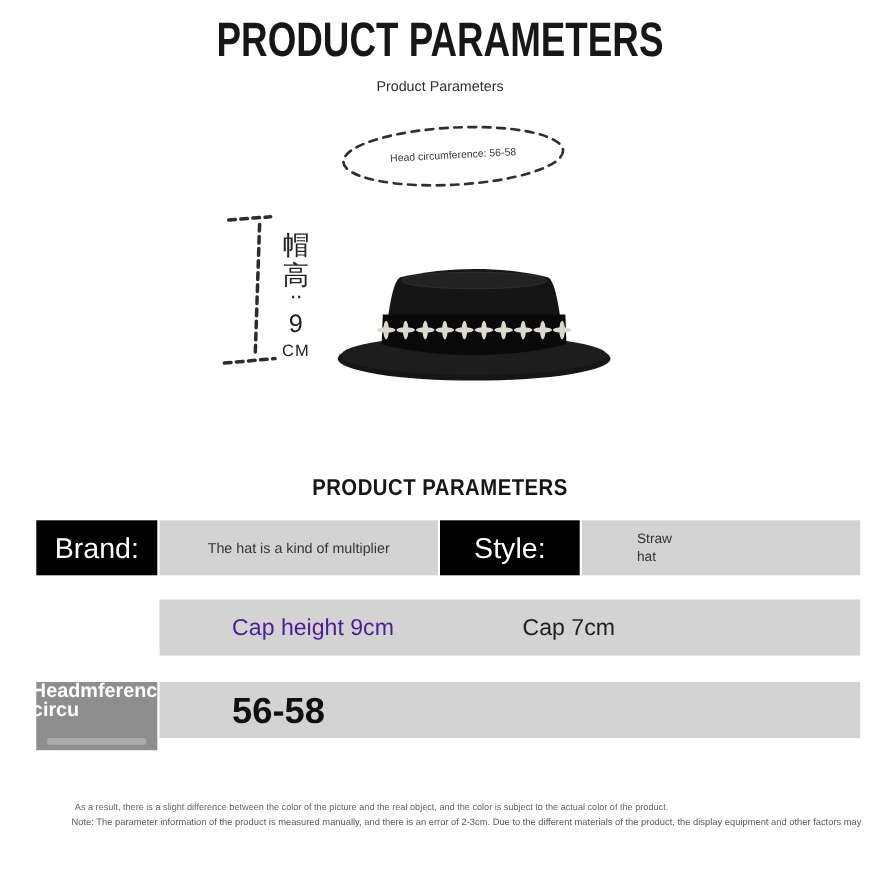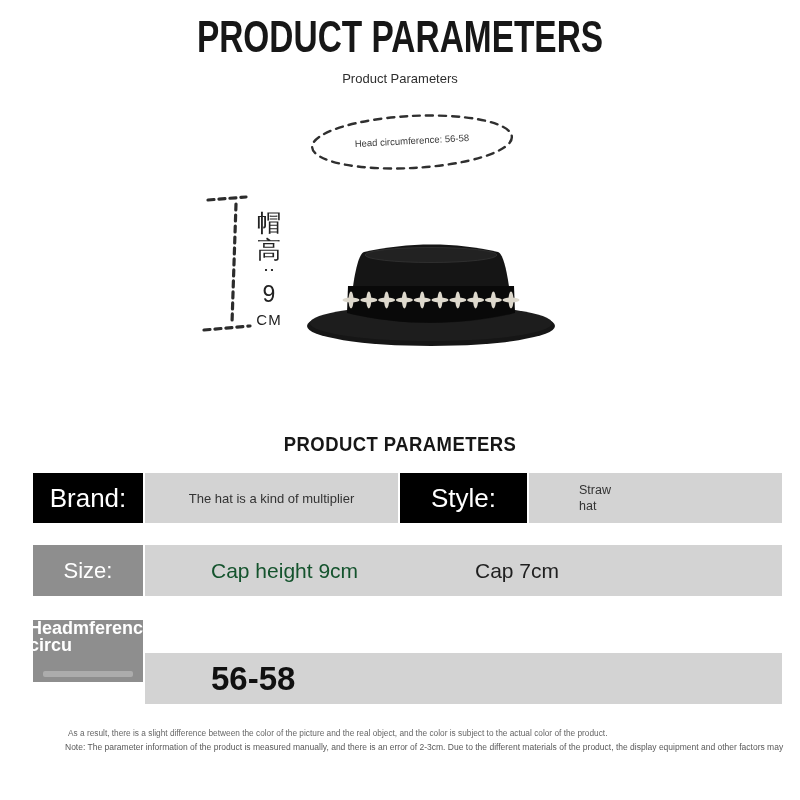--- a/index.html
+++ b/index.html
@@ -41,25 +41,25 @@
   .cell.black{background:#000000;color:#ffffff;justify-content:center;}
   .cell.gray{background:#8e8e8e;color:#ffffff;}
   .cell.value{background:#d3d3d3;color:#333333;}
   .brand-label{left:33px;top:473px;width:110px;height:50px;font-size:26px;}
   .brand-value{left:145px;top:473px;width:253px;height:50px;justify-content:center;font-size:13px;color:#3a3a3a;}
   .style-label{left:400px;top:473px;width:127px;height:50px;font-size:26px;}
   .style-value{left:529px;top:473px;width:253px;height:50px;flex-direction:column;align-items:flex-start;justify-content:center;
     padding-left:50px;box-sizing:border-box;font-size:12.5px;line-height:16px;color:#3a3a3a;}
   .size-label{left:33px;top:545px;width:110px;height:51px;font-size:22px;justify-content:center;}
   .size-value{left:145px;top:545px;width:637px;height:51px;}
-  .size-value .v1{position:absolute;left:66px;top:50%;transform:translateY(-50%);font-size:21px;color:#14532d;}
+  .size-value .v1{position:absolute;left:66px;top:50%;transform:translateY(-50%);font-size:21px;color:#4c1d95;}
   .size-value .v2{position:absolute;left:330px;top:50%;transform:translateY(-50%);font-size:21px;color:#1f1f1f;}
   .head-label{left:33px;top:620px;width:110px;height:62px;flex-direction:row;align-items:flex-start;justify-content:center;
     padding-left:12px;box-sizing:border-box;font-size:18px;line-height:17px;font-weight:600;}
-  .head-value{left:145px;top:620px;width:637px;height:51px;margin-top:33px;}
+  .head-value{left:145px;top:620px;width:637px;height:51px;}
   .head-value .v{position:absolute;left:66px;top:50%;transform:translateY(-50%);font-size:33px;font-weight:600;color:#101010;}
   .label-shadow{position:absolute;left:43px;top:671px;width:90px;height:6px;background:#c4c4c4;opacity:0.55;border-radius:2px;}
   
   .note1{position:absolute;left:65px;top:702px;font-size:8.5px;color:#595959;white-space:nowrap;margin-top:40px;}
   .note2{position:absolute;left:68px;top:728px;font-size:8.3px;color:#666666;white-space:nowrap;}
 </style>
 </head>
 <body>
 
 <div class="canvas">
@@ -154,23 +154,20 @@
     <span>The hat is a kind of multiplier</span>
   </div>
   <div class="cell black style-label">
     <span>Style:</span>
   </div>
   <div class="cell value style-value">
     <span>Straw</span>
     <span>hat</span>
   </div>
 
-  <div class="cell gray size-label">
-    <span>Size:</span>
-  </div>
   <div class="cell value size-value">
     <span class="v1">Cap height 9cm</span>
     <span class="v2">Cap 7cm</span>
   </div>
 
   <div class="cell gray head-label">
     <span>Head circu</span>
     <span>mference:</span>
   </div>
   <div class="cell value head-value">

